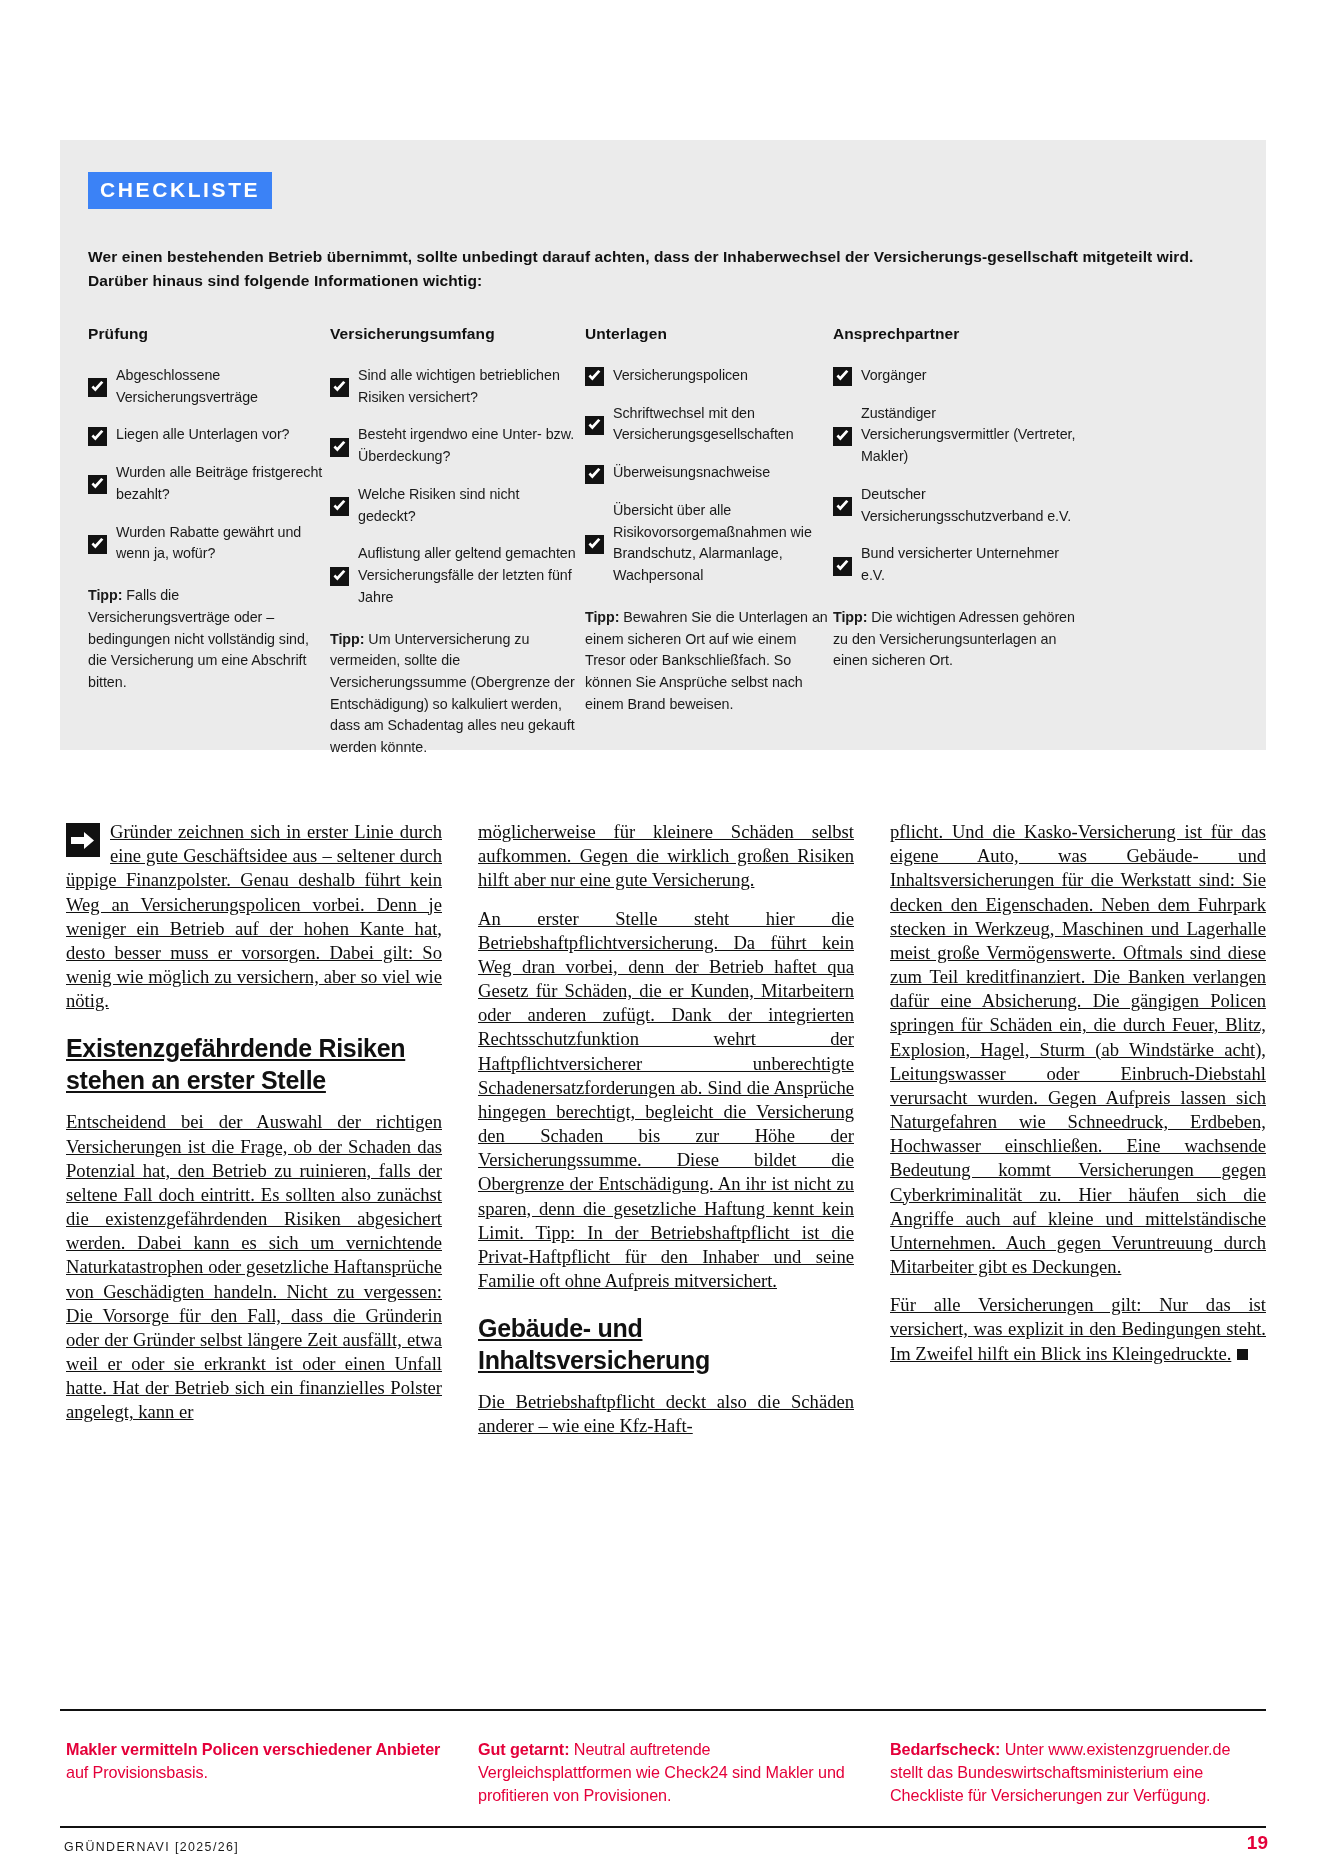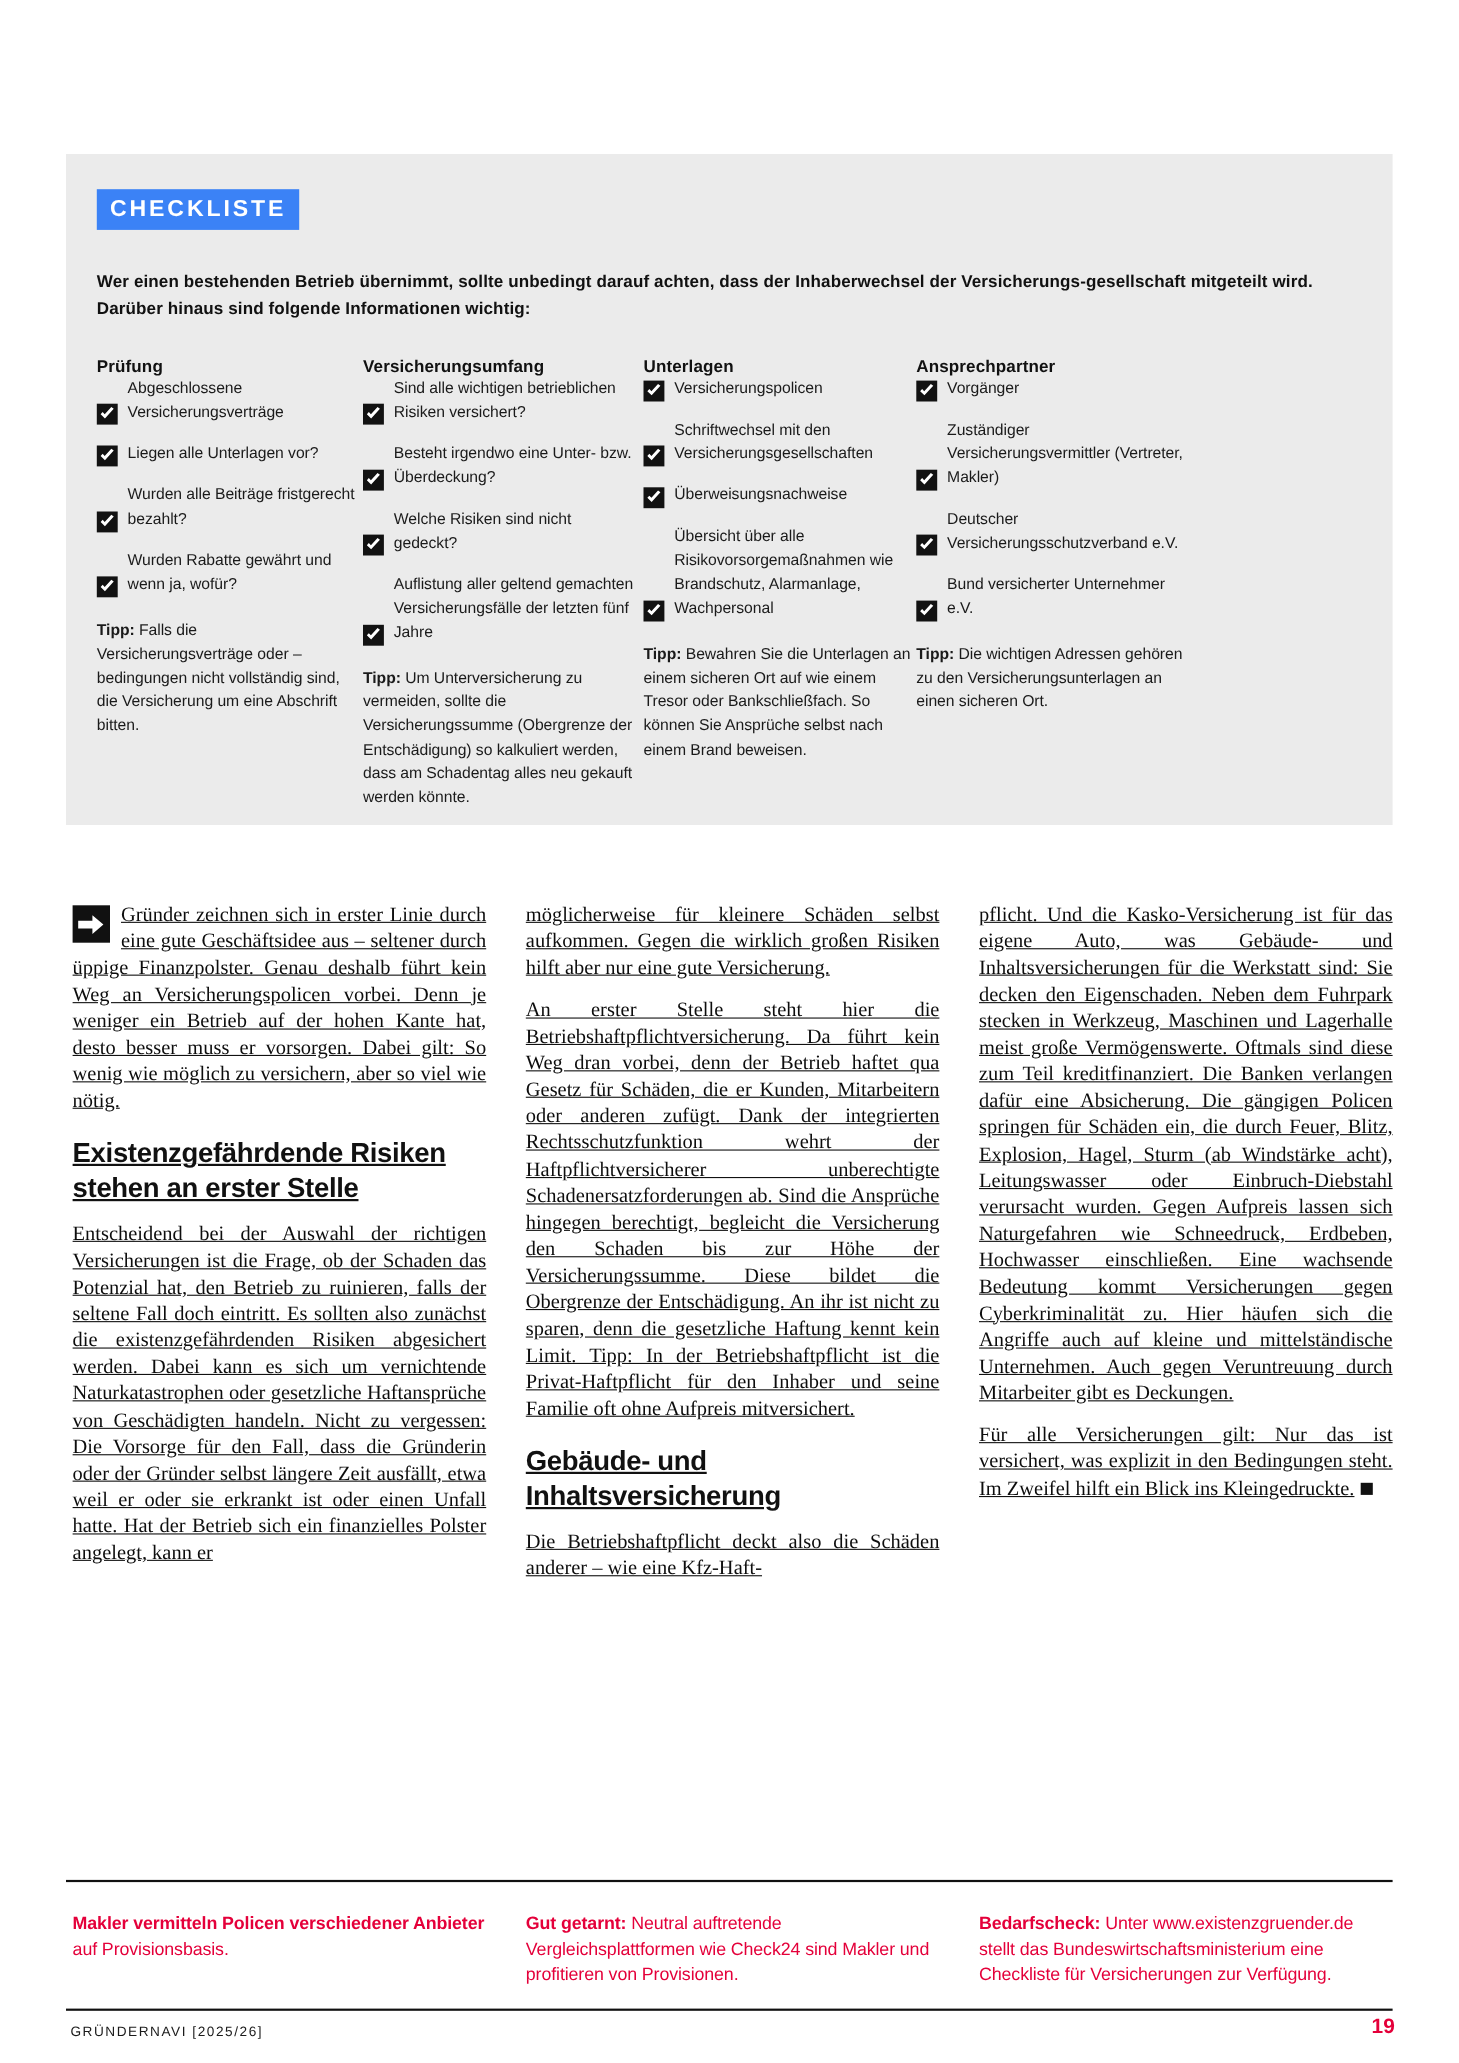--- a/index.html
+++ b/index.html
@@ -48,25 +48,26 @@
     margin-top:32px;
     gap:0;
   }
   .col{width:237px;margin-right:5px;}
   .col:nth-child(2){width:250px;}
   .col:nth-child(3){width:243px;}
   .col:nth-child(4){width:250px;}
   .col-title{
     font-size:15.5px;
     font-weight:bold;
+    margin-bottom:22px;
     letter-spacing:.1px;
   }
   .check-item{
     display:flex;
-    align-items:flex-end;
+    align-items:center;
     margin-bottom:16px;
   }
   .check-box{
     flex:0 0 auto;
     width:19px;height:19px;
     background:#121212;
     margin-right:9px;
     margin-top:2px;
     position:relative;
   }

